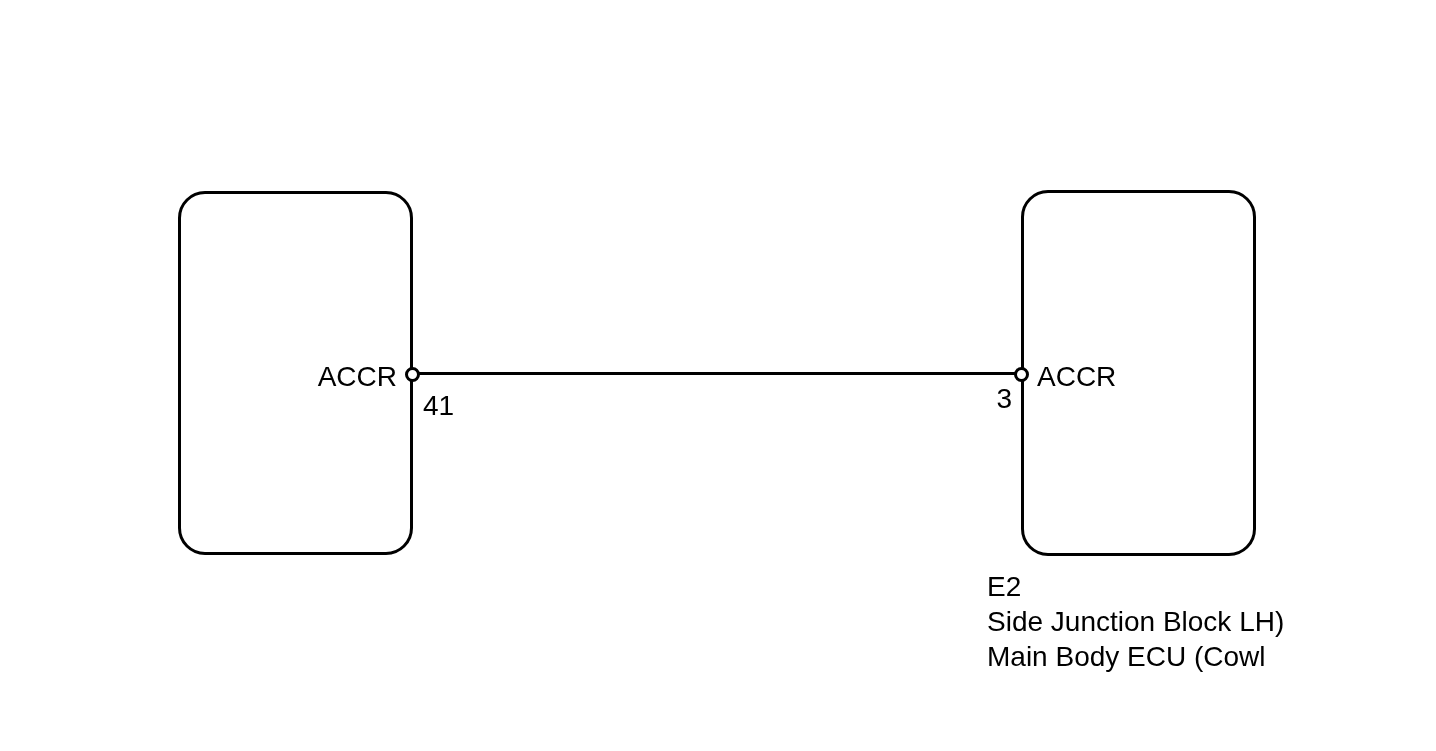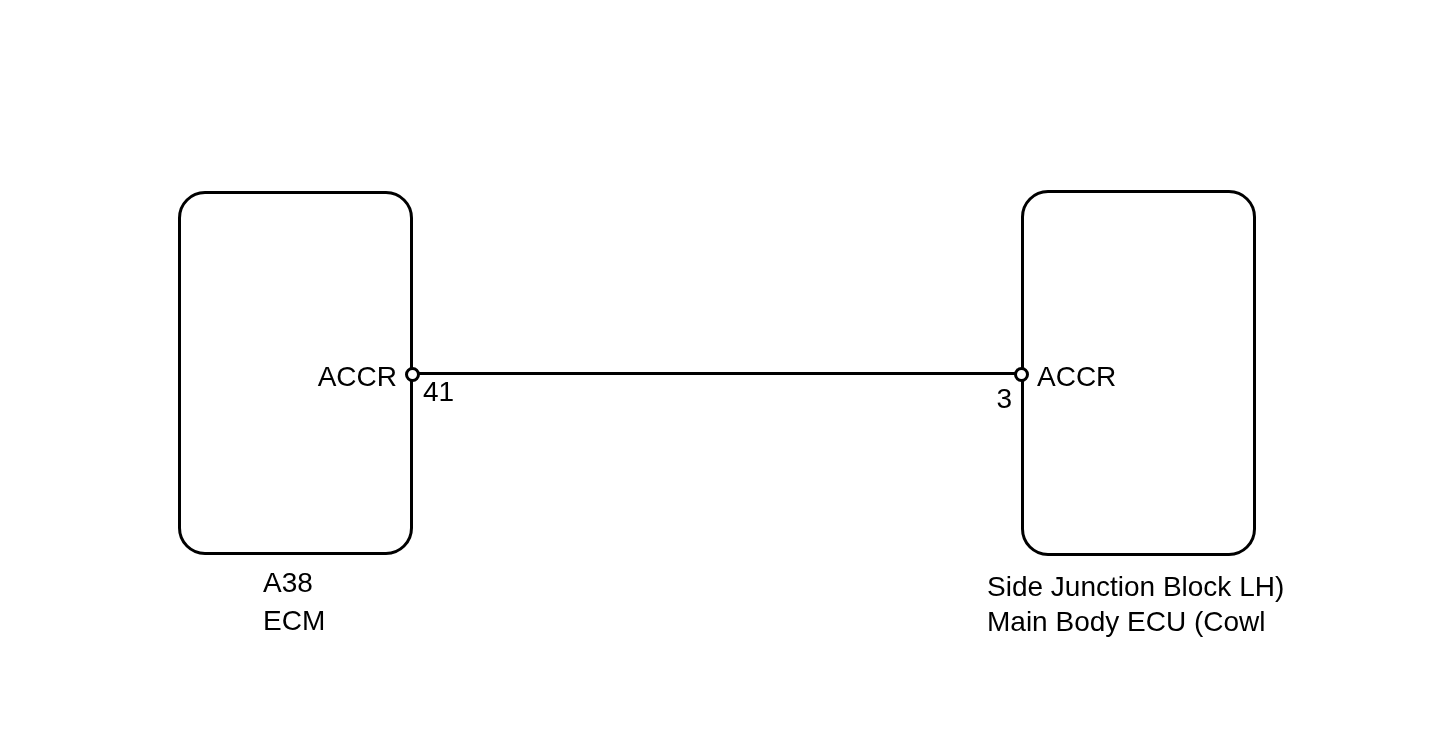--- a/index.html
+++ b/index.html
@@ -45,21 +45,21 @@
 
   .txt {
     position: absolute;
     font-size: 28px;
     line-height: 28px;
     white-space: nowrap;
     color: #000000;
   }
 
   .pin-label-left  { left: 250px; width: 147px; top: 363px; text-align: right; }
-  .pin-num-left    { left: 423px; top: 378px; }
+  .pin-num-left    { left: 423px; top: 392px; }
   .pin-label-right { left: 1037px; top: 363px; }
   .pin-num-right   { left: 950px; width: 62px; top: 385px; text-align: right; }
 
   .caption {
     position: absolute;
     font-size: 28px;
     color: #000000;
   }
   .caption-left  { left: 263px; top: 564px; line-height: 38px; }
   .caption-right { left: 987px; top: 569px; line-height: 35px; }
@@ -80,23 +80,20 @@
   <div class="terminal terminal-right"></div>
 
   <div class="txt pin-label-left">ACCR</div>
 
   <div class="txt pin-num-left">41</div>
 
   <div class="txt pin-label-right">ACCR</div>
 
   <div class="txt pin-num-right">3</div>
 
-  <div class="caption caption-left">
-    <div>A38</div>
-    <div>ECM</div>
-  </div>
 
   <div class="caption caption-right">
+    <div>E2</div>
     <div>Side Junction Block LH)</div>
     <div>Main Body ECU (Cowl</div>
   </div>
 
 </div>
 
 </body></html>

